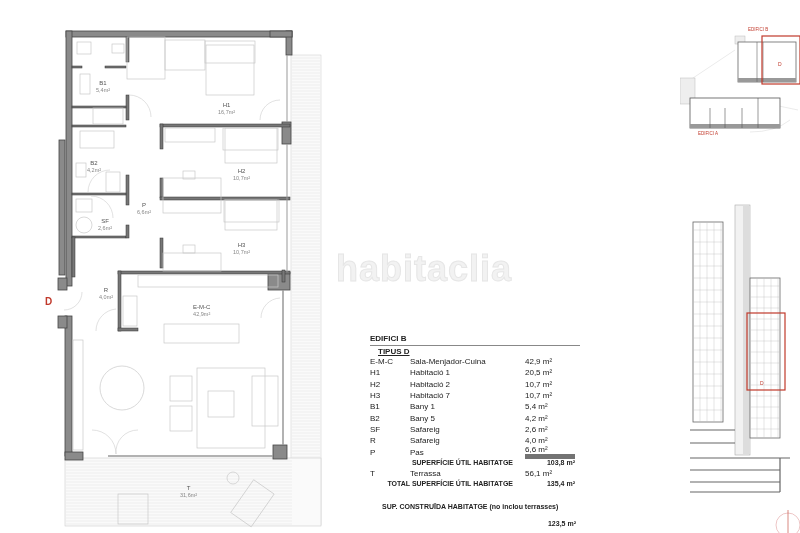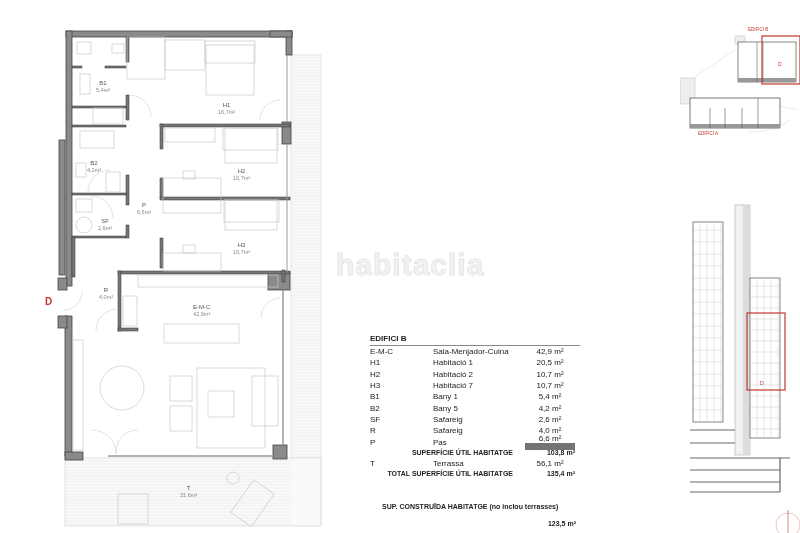--- a/index.html
+++ b/index.html
@@ -2,29 +2,29 @@
 <html><head>
 <meta charset="utf-8">
 <style>
   html,body{margin:0;padding:0;background:#fff;}
   body{width:800px;height:533px;position:relative;overflow:hidden;font-family:"Liberation Sans",sans-serif;color:#222;}
   .abs{position:absolute;}
   #plan{left:0;top:0;width:340px;height:533px;}
   .room-label{position:absolute;font-size:6px;color:#555;line-height:7px;text-align:center;}
   .room-label .area{display:block;color:#888;font-size:5.5px;}
   #unit-marker{left:45px;top:296px;font-size:10px;color:#c0392b;font-weight:bold;}
-  #watermark{left:336px;top:248px;font-size:30px;color:#f2f2f2;font-weight:bold;letter-spacing:1px;
+  #watermark{left:336px;top:248px;font-size:36px;color:#f2f2f2;font-weight:bold;letter-spacing:1px;
     -webkit-text-stroke:1px #e6e6e6;}
   #table{left:370px;top:334px;width:205px;font-size:8px;}
   #table .title{font-weight:bold;font-size:8px;padding-bottom:2px;border-bottom:1.5px solid #888;width:210px;}
   #table .subtitle{font-weight:bold;font-size:8px;text-decoration:underline;margin:1px 0 0 8px;}
   #table .row{display:flex;height:11.3px;align-items:center;}
   #table .code{width:40px;}
-  #table .name{flex:1;margin-left:23px;}
-  #table .val{width:50px;text-align:center;}
+  #table .name{flex:1;}
+  #table .val{width:50px;text-align:left;}
   #table .sum{display:flex;font-weight:bold;font-size:7px;height:10px;align-items:center;}
   #table .sum .lbl{flex:1;text-align:right;padding-right:12px;}
   #table .sum .val{width:50px;text-align:right;}
   .underline-last{border-bottom:1px solid #555;}
   #built{left:382px;top:503px;font-size:7px;font-weight:bold;width:200px;}
   #built .val{text-align:right;margin-top:10px;margin-right:6px;}
   #siteplan{left:680px;top:20px;width:120px;height:120px;}
   #site-label-b{left:748px;top:27px;font-size:4.5px;color:#c0392b;}
   #site-label-a{left:698px;top:131px;font-size:4.5px;color:#c0392b;}
   #elevation{left:690px;top:200px;width:110px;height:333px;}
@@ -348,20 +348,21 @@
     <span>T</span><span class="area">31,6m²</span>
   </div>
 </div>
 
 <div id="unit-marker" class="abs">D</div>
 
 <div id="watermark" class="abs">habitaclia</div>
 
 <div id="table" class="abs">
   <div class="title">EDIFICI B</div>
+  <div class="subtitle">TIPUS D</div>
   <div id="rows">
     <div class="row">
         <span class="code">E-M-C</span>
         <span class="name">Sala-Menjador-Cuina</span>
         <span class="val">42,9 m²</span>
       </div>
     <div class="row">
         <span class="code">H1</span>
         <span class="name">Habitació 1</span>
         <span class="val">20,5 m²</span>
@@ -392,21 +393,21 @@
         <span class="val">2,6 m²</span>
       </div>
     <div class="row">
         <span class="code">R</span>
         <span class="name">Safareig</span>
         <span class="val">4,0 m²</span>
       </div>
     <div class="row underline-last" style="border-bottom:none;">
         <span class="code">P</span>
         <span class="name">Pas</span>
-        <span class="val" style="border-bottom:7px solid #737373;">6,6 m²</span>
+        <span class="val" style="border-bottom:5px solid #737373;">6,6 m²</span>
       </div>
   </div>
   <div class="sum">
     <span class="lbl">SUPERFÍCIE ÚTIL HABITATGE</span>
     <span class="val">103,8 m²</span>
   </div>
   <div class="row">
     <span class="code">T</span>
     <span class="name">Terrassa</span>
     <span class="val">56,1 m²</span>

